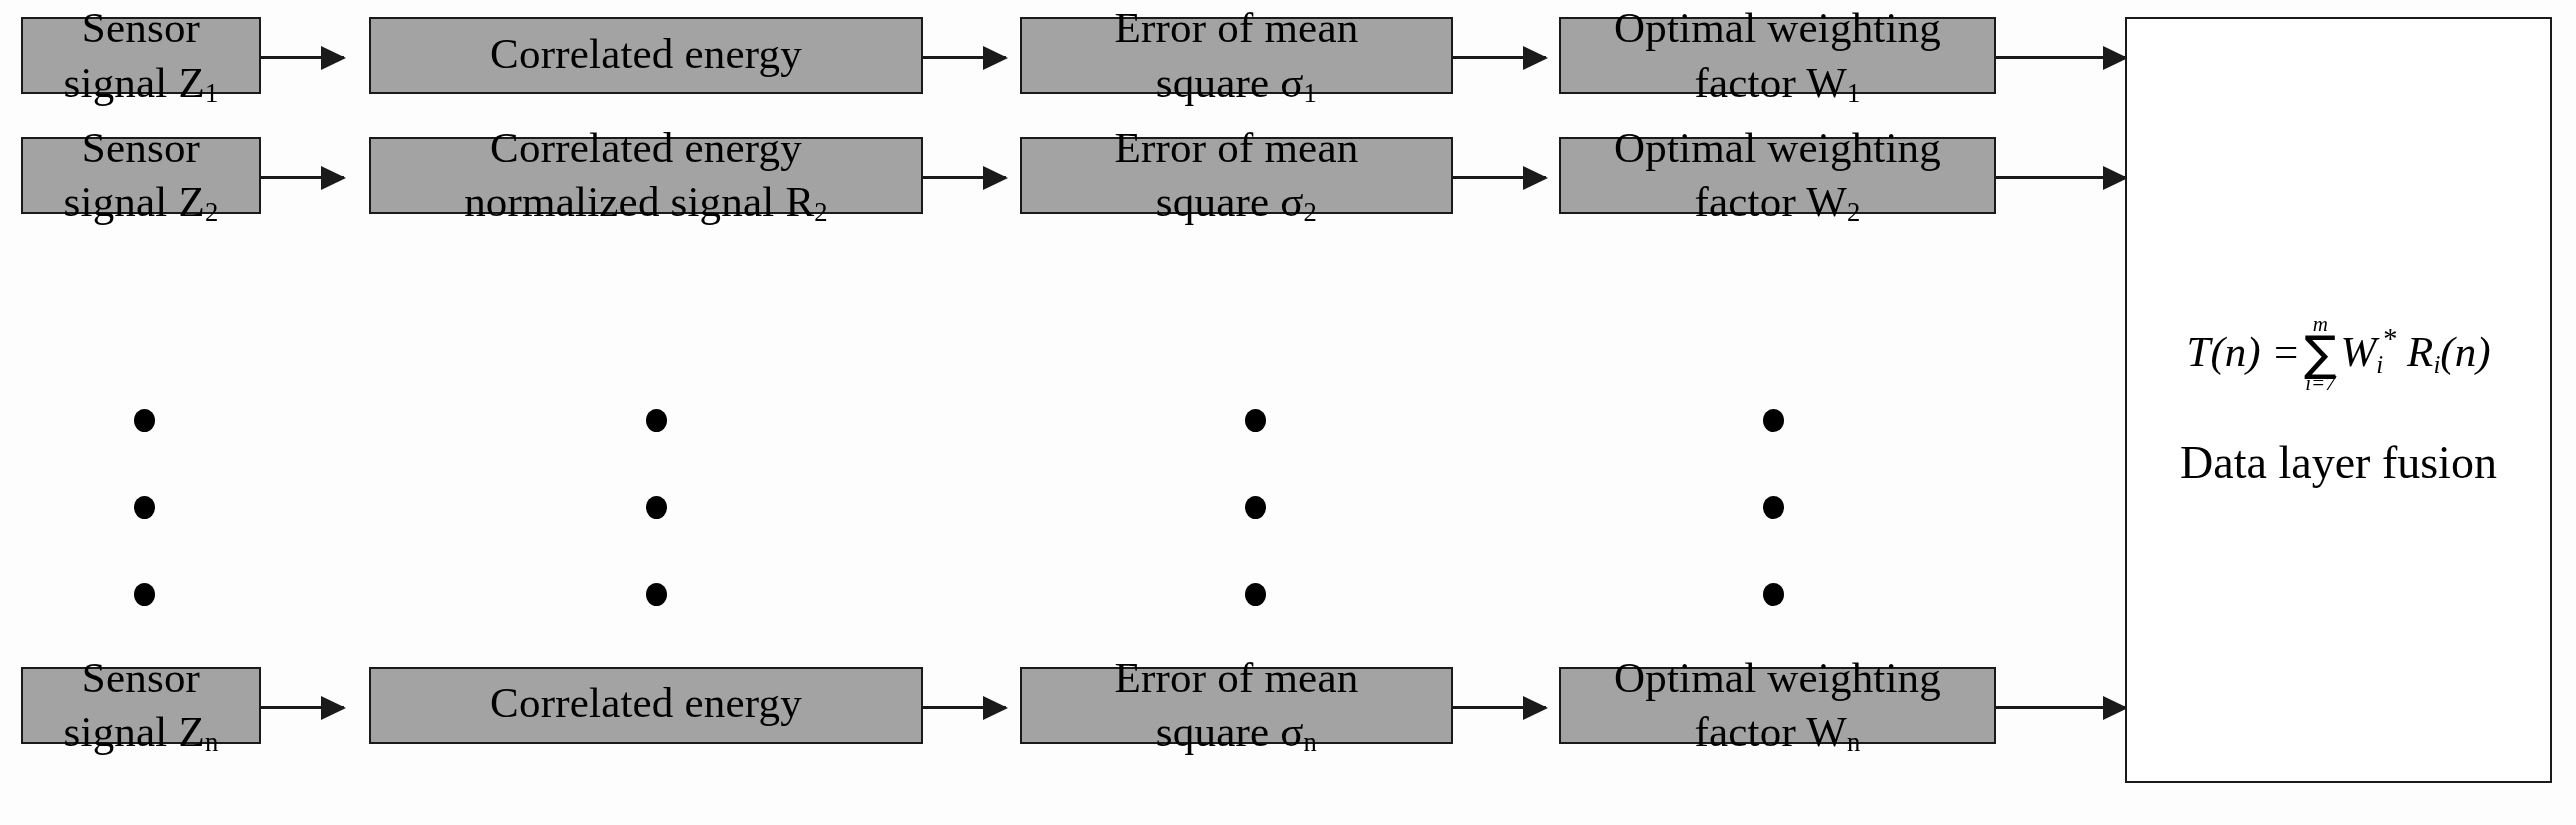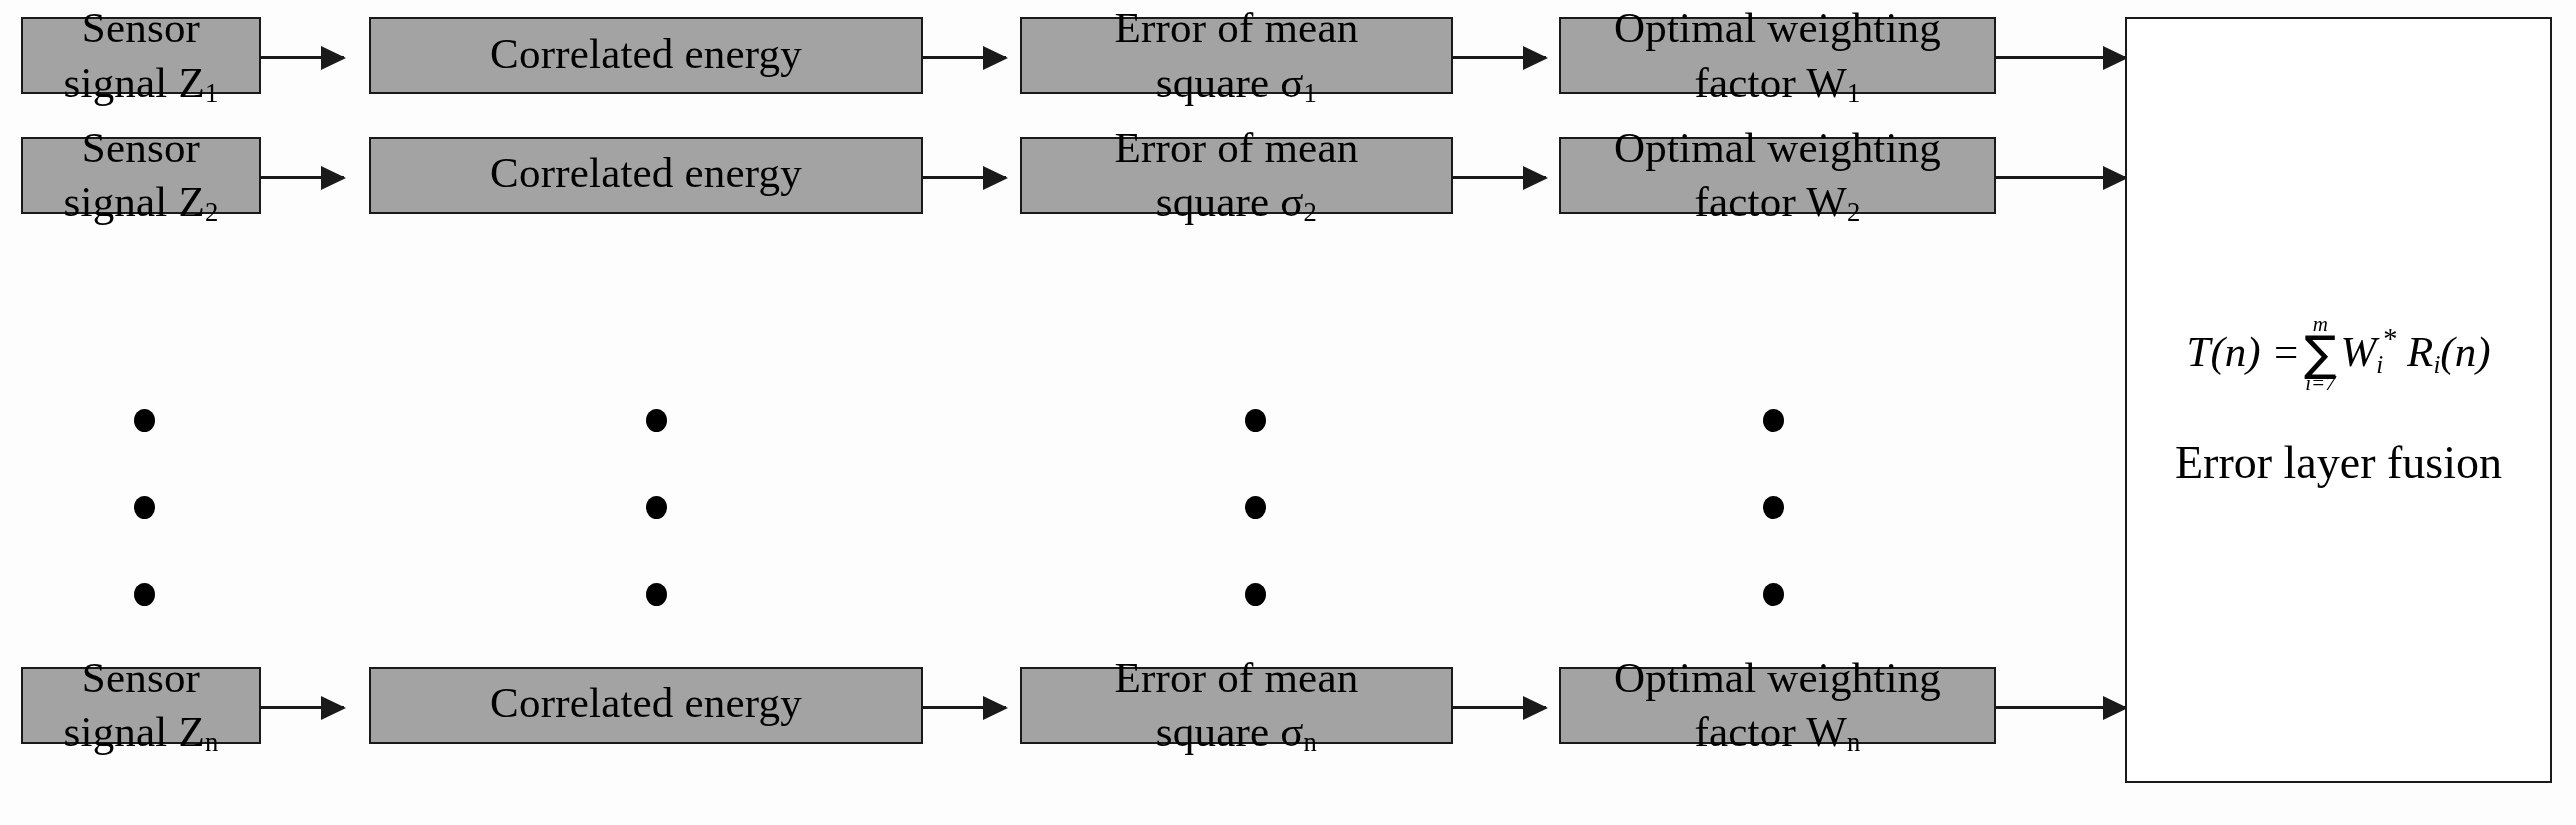--- a/index.html
+++ b/index.html
@@ -163,20 +163,21 @@
   <div class="arrow" style="left:1996px; top:56px; width:130px;"></div>
 
   <div class="pbox" style="left:21px; top:137px; width:240px; height:77px;">
     <span class="l1">Sensor</span>
     <span class="l2"><span>signal Z</span><sub>2</sub></span>
   </div>
   <div class="arrow" style="left:261px; top:176px; width:83px;"></div>
 
   <div class="pbox" style="left:369px; top:137px; width:554px; height:77px;">
     <span class="l1">Correlated energy</span>
+    <span class="l2"><span>normalized signal R</span><sub>2</sub></span>
   </div>
   <div class="arrow" style="left:923px; top:176px; width:83px;"></div>
 
   <div class="pbox" style="left:1020px; top:137px; width:433px; height:77px;">
     <span class="l1">Error of mean</span>
     <span class="l2"><span>square σ</span><sub>2</sub></span>
   </div>
   <div class="arrow" style="left:1453px; top:176px; width:93px;"></div>
 
   <div class="pbox" style="left:1559px; top:137px; width:437px; height:77px;">
@@ -231,17 +232,17 @@
       <span class="sigma-group">
         <span class="sigma-top">m</span>
         <span class="sigma-body">∑</span>
         <span class="sigma-bot">i=7</span>
       </span>
       <span><span>W</span><span class="fsub">i</span><span class="star">*</span></span>
       <span style="width:9.7px;"></span>
       <span><span>R</span><span class="fsub">i</span><span>(n)</span></span>
     </div>
 
-    <div class="fusion-label">Error layer fusion</div>
+    <div class="fusion-label">Data layer fusion</div>
   </div>
 
 </div>
 
 
 </body></html>

